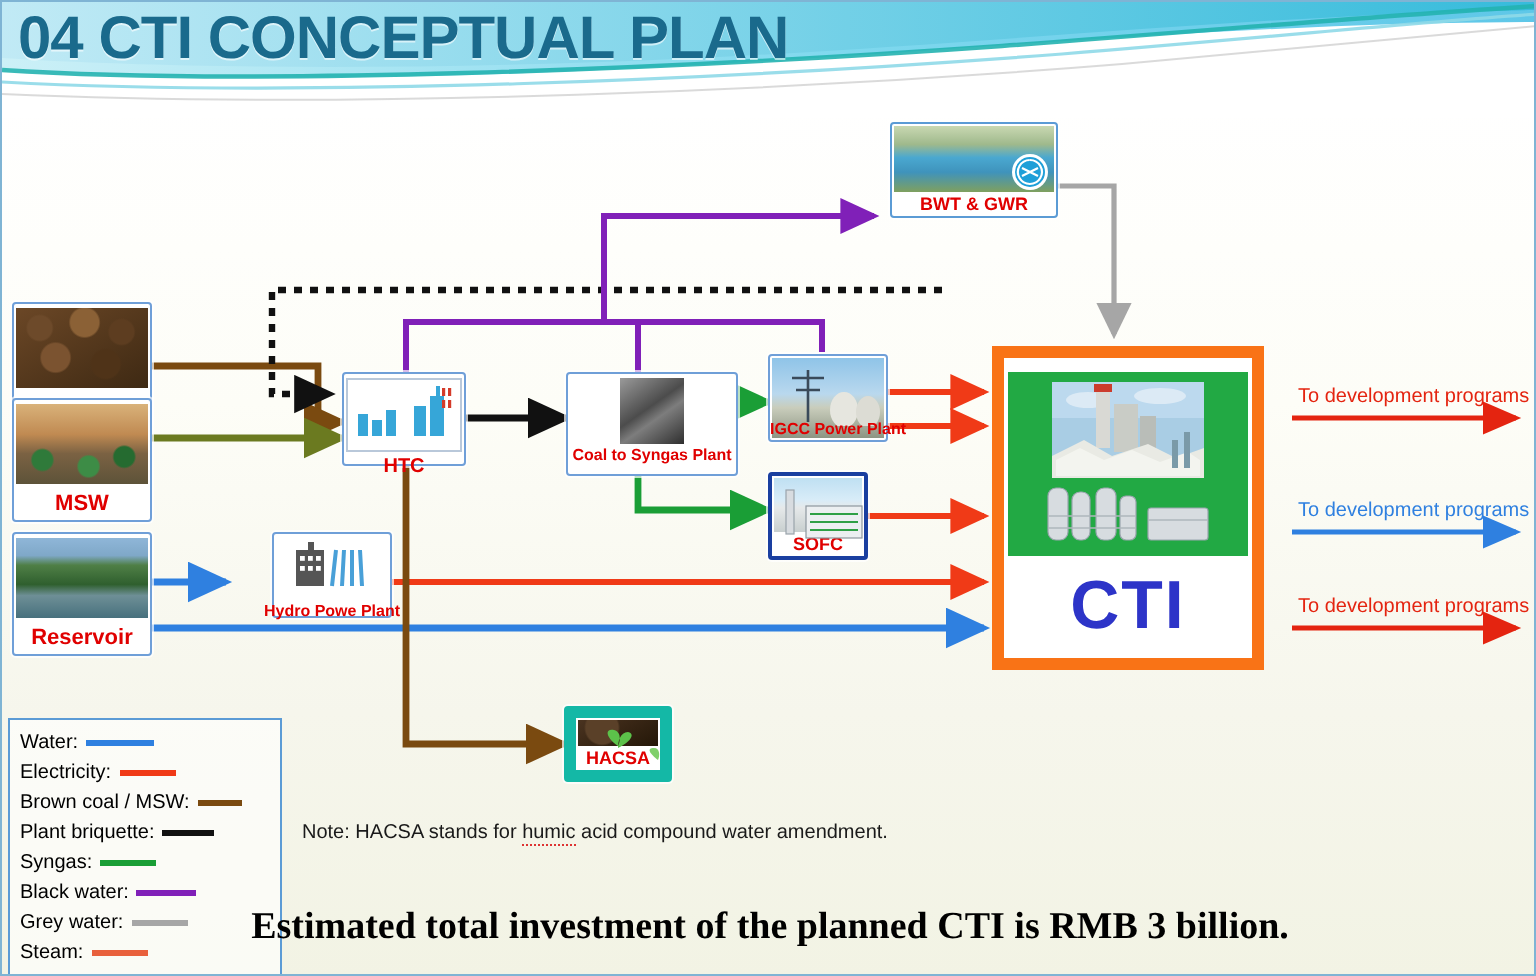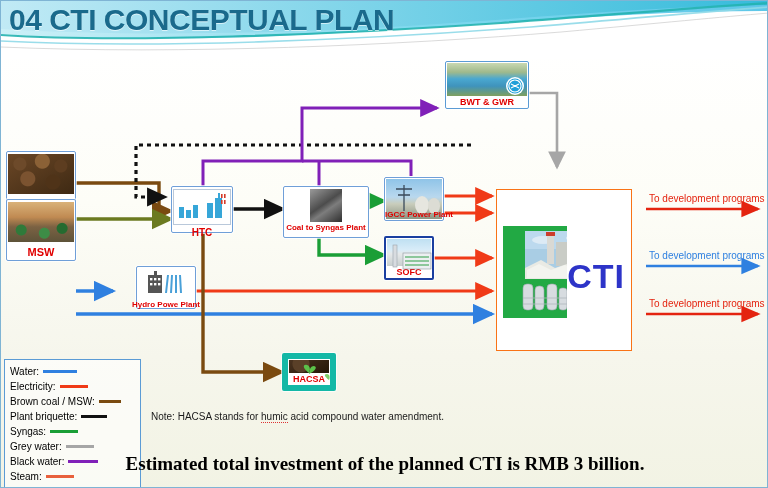--- a/index.html
+++ b/index.html
@@ -36,23 +36,23 @@
   
   .lnode{width:70px;height:62px;padding:2px;}
   .lnode .thumb{height:40px;width:66px;flex:0 0 40px;}
   .lnode .cap{font-size:11px;margin-top:5px;}
 
   
   .pnode{padding:2px;}
   .pnode .cap{font-size:8px;margin-top:2px;}
 
   
-  #cti{position:absolute;left:495px;top:188px;width:136px;height:162px;
-       background:#fff;border:1px solid #f97316;box-sizing:border-box;
-       display:flex;flex-direction:row;align-items:center;padding:7px 6px 4px;}
+  #cti{position:absolute;left:495px;top:172px;width:136px;height:162px;
+       background:#fff;border:6px solid #f97316;box-sizing:border-box;
+       display:flex;flex-direction:column;align-items:center;padding:7px 6px 4px;}
   #cti .green{width:120px;height:92px;background:#22a944;position:relative;overflow:hidden;}
   #cti .ctilabel{font-size:34px;font-weight:bold;color:#2d34c8;
                  font-family:"Liberation Sans",sans-serif;line-height:1;margin-top:8px;
                  letter-spacing:1px;}
 
   
   .devlabel{position:absolute;font-size:10px;white-space:nowrap;
             font-family:"Liberation Sans",sans-serif;}
   .devlabel.red{color:#e42410;}
   .devlabel.blue{color:#2f80e0;}
@@ -289,20 +289,25 @@
 
   <div class="node lnode" style="left:5px;top:198px;">
     <div class="thumb" style="background:
            radial-gradient(circle at 20% 70%, #2f7a3a 0 5px, transparent 6px),
            radial-gradient(circle at 55% 78%, #3d8c46 0 5px, transparent 6px),
            radial-gradient(circle at 82% 66%, #256b30 0 5px, transparent 6px),
            linear-gradient(180deg,#d9b27a 0%,#c08a52 38%,#7b6243 62%,#5d5339 100%);"></div>
     <div class="cap">MSW</div>
   </div>
 
+  <div class="node lnode" style="left:5px;top:265px;">
+    <div class="thumb" style="background:
+           linear-gradient(180deg,#8fb6d8 0%,#7fa8c8 22%,#4f7f46 34%,#2f5f2e 58%,#6e8f96 72%,#47707d 100%);"></div>
+    <div class="cap">Reservoir</div>
+  </div>
 
   <div class="node pnode" style="left:170px;top:185px;width:62px;height:47px;">
     <div class="thumb" style="flex:0 0 30px;width:56px;background:#fff;position:relative;border:1px solid #b9c8da;">
       <svg width="56" height="30">
         <rect x="0" y="0" width="56" height="30" fill="#ffffff"></rect>
         <rect x="5" y="17" width="5" height="11" fill="#36a6d8"></rect>
         <rect x="12" y="20" width="5" height="8" fill="#36a6d8"></rect>
         <rect x="19" y="15" width="5" height="13" fill="#36a6d8"></rect>
         <rect x="33" y="13" width="6" height="15" fill="#36a6d8"></rect>
         <rect x="41" y="8" width="7" height="20" fill="#36a6d8"></rect>
@@ -446,28 +451,28 @@
     </div>
     <div class="lrow">
       <span class="lt">Plant briquette:</span>
       <span class="sw" style="background:#111111;width:26px;"></span>
     </div>
     <div class="lrow">
       <span class="lt">Syngas:</span>
       <span class="sw" style="background:#1a9e36;width:28px;"></span>
     </div>
     <div class="lrow">
+      <span class="lt">Black water:</span>
+      <span class="sw" style="background:#8020b8;width:30px;"></span>
+    </div>
+    <div class="lrow">
       <span class="lt">Grey water:</span>
       <span class="sw" style="background:#a6a6a6;width:28px;"></span>
     </div>
     <div class="lrow">
-      <span class="lt">Black water:</span>
-      <span class="sw" style="background:#8020b8;width:30px;"></span>
-    </div>
-    <div class="lrow">
       <span class="lt">Steam:</span>
       <span class="sw" style="background:#e8603c;width:28px;"></span>
     </div>
   </div>
 
   <div id="note">
     <span>Note: HACSA stands for </span><u>humic</u><span> acid compound water amendment.</span>
   </div>
 
   <div id="footer">Estimated total investment of the planned CTI  is RMB 3 billion.</div>

